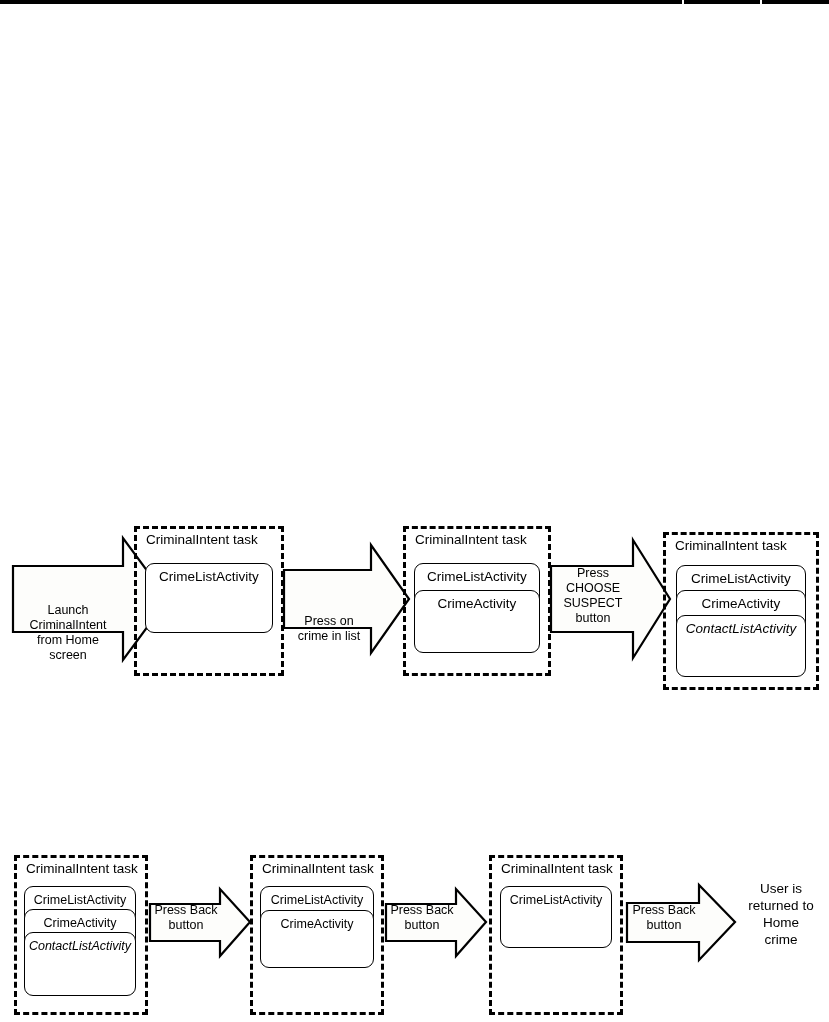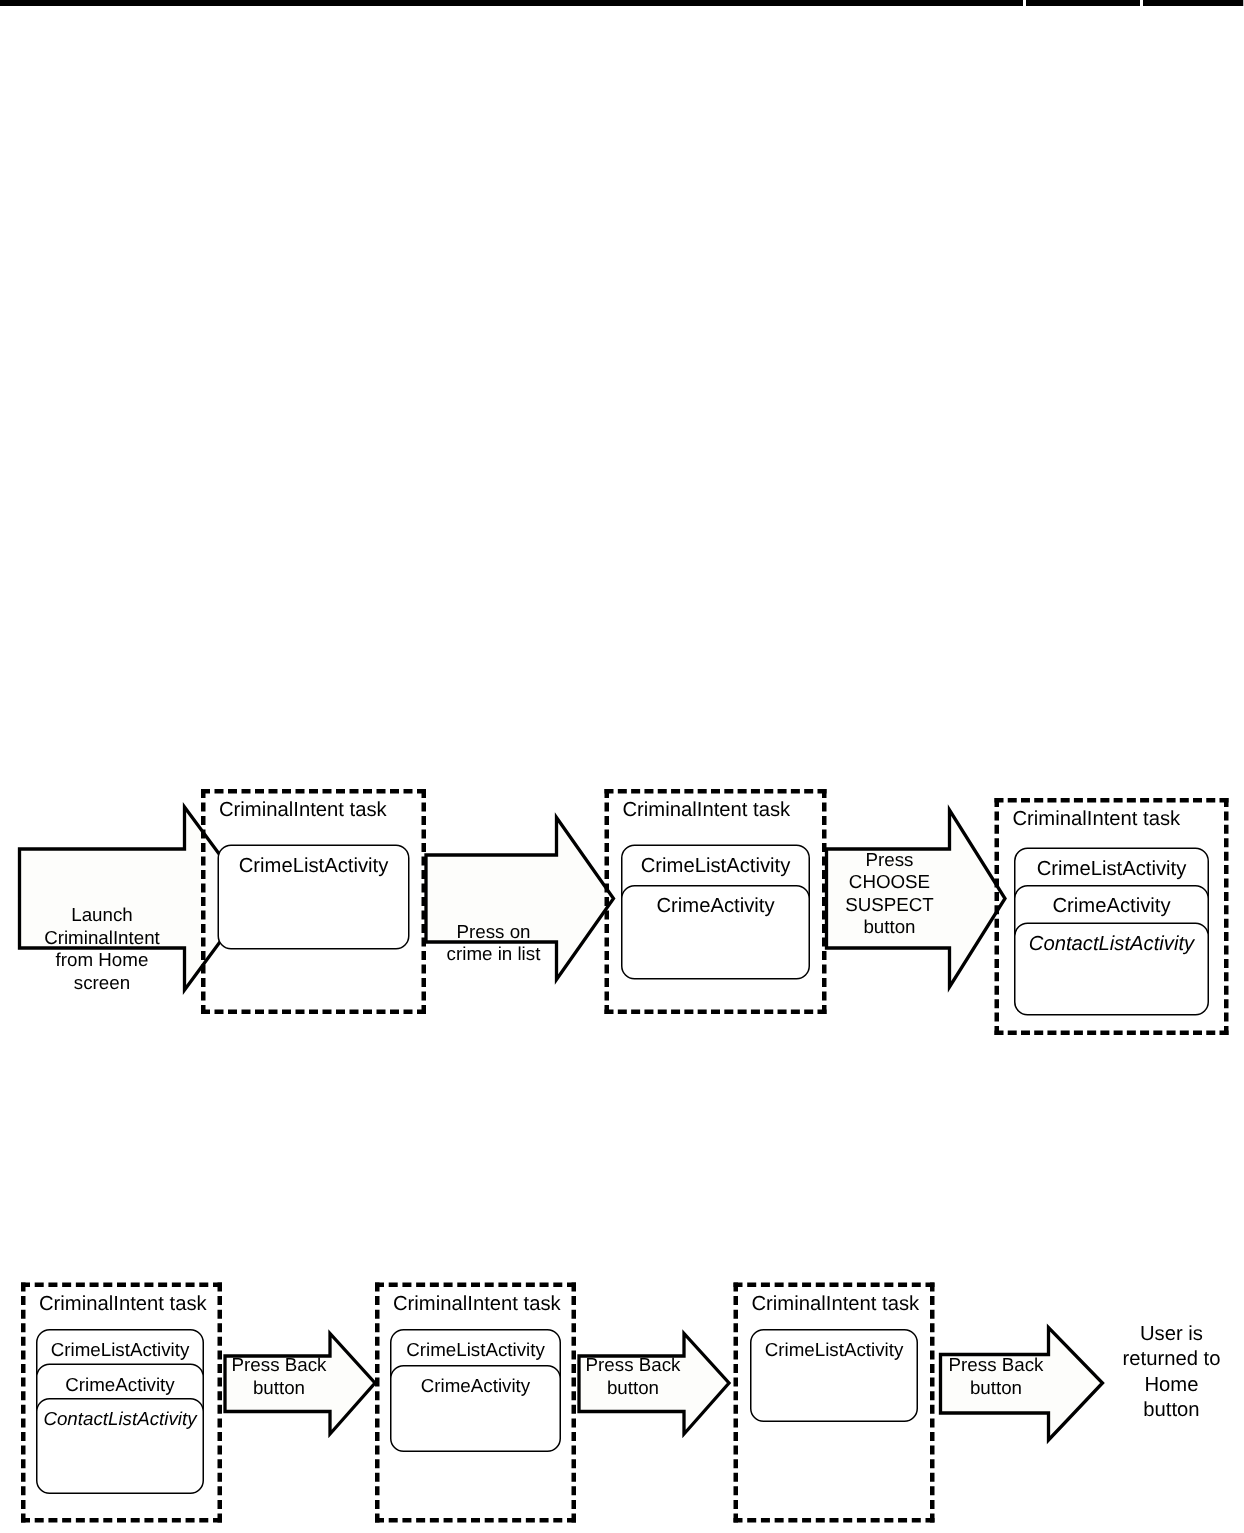--- a/index.html
+++ b/index.html
@@ -240,15 +240,15 @@
     <svg width="108" height="75" viewBox="0 0 108 75" aria-hidden="true">
       <path d="M 0,18 L 72,18 L 72,0 L 108,37 L 72,75 L 72,57 L 0,57 Z" fill="#fdfdfb" stroke="#000000" stroke-width="2.2" stroke-linejoin="miter"></path>
     </svg>
   </div>
   <div class="arrow-label" style="left:627px; top:903px; width:74px;">Press Back
 button</div>
 
   <div class="plain-text" style="left:735px; top:880px; width:92px;">User is
 returned to
 Home
-button</div>
+crime</div>
 
 </div>
 
 </body></html>

